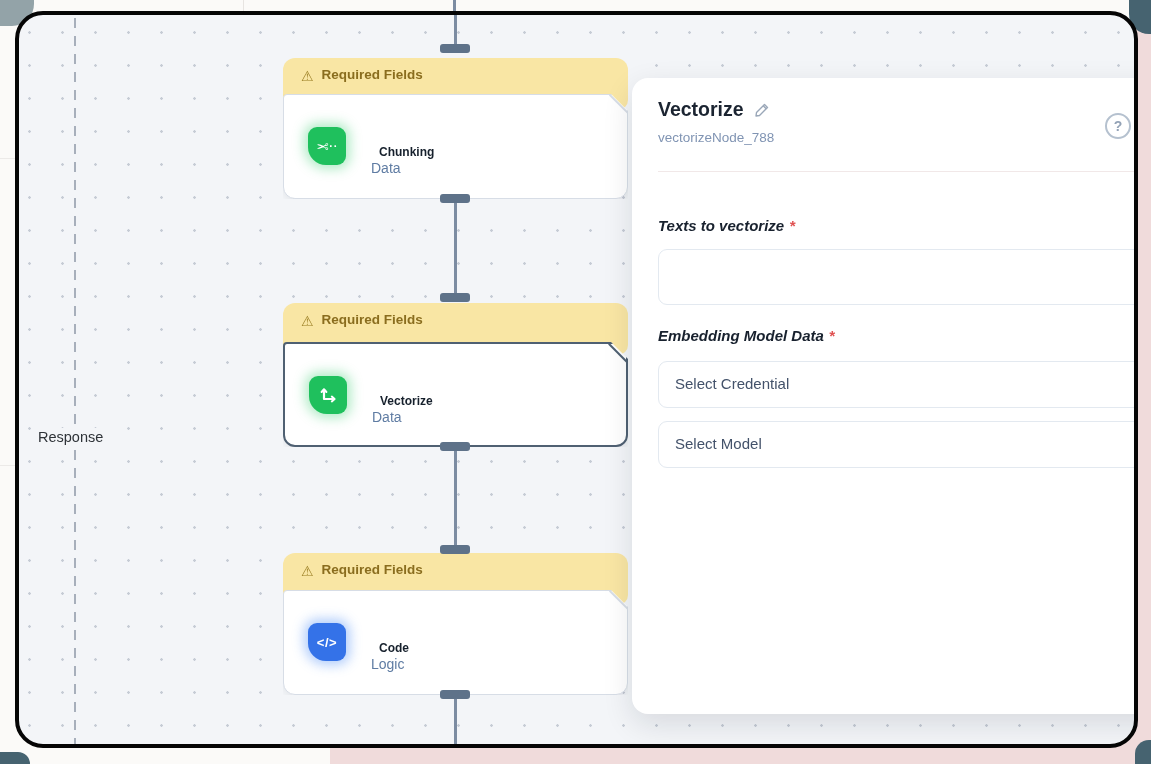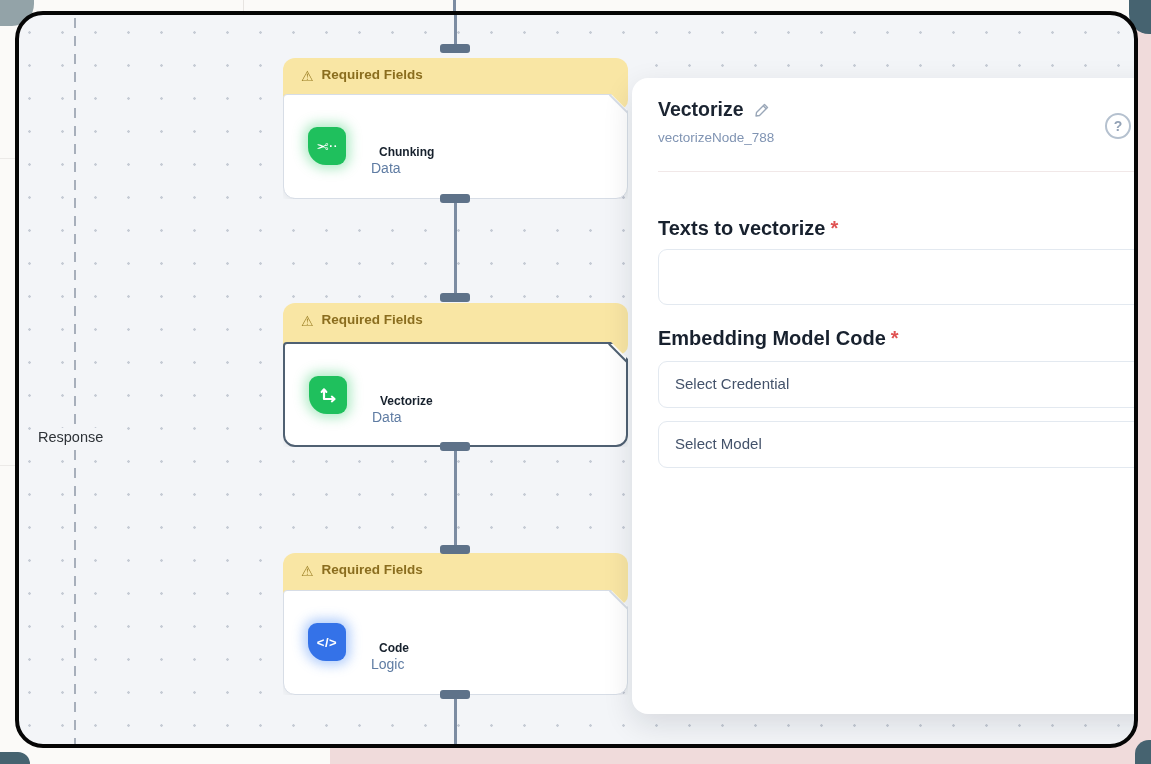--- a/index.html
+++ b/index.html
@@ -100,21 +100,21 @@
   .panel-title-row { position: absolute; left: 26px; top: 20px; display: flex; align-items: center; gap: 9px; }
   .panel-title { font-size: 19.5px; font-weight: 700; color: #1b2431; }
   .pencil-btn { width: 18px; height: 18px; cursor: pointer; display: flex; }
   .panel-subtitle { position: absolute; left: 26px; top: 52px; font-size: 13.5px; color: #8094b3; }
   .help-btn {
     position: absolute; left: 473px; top: 35px; width: 26px; height: 26px;
     border: 2px solid #b5c1cf; border-radius: 50%; color: #93a2b6;
     font-size: 14px; font-weight: 700; display: flex; align-items: center; justify-content: center;
   }
   .panel-divider { position: absolute; left: 26px; top: 93px; right: 0; height: 1px; background: #f1e8e8; }
-  .field-label { position: absolute; left: 26px; font-size: 20px; font-weight: 600; color: #18212e; }
+  .field-label { position: absolute; left: 26px; font-size: 15px; font-weight: 600; color: #18212e; font-style: italic; }
   .req-mark { color: #e05252; margin-left: 5px; font-weight: 700; }
   .label-1 { top: 139px; }
   .label-2 { top: 249px; }
   .text-input {
     position: absolute; left: 26px; top: 171px; right: -3px; height: 56px;
     border: 1.5px solid #e3e9f0; border-radius: 9px; background: #fff;
     font-size: 15px; color: #3f4e63; padding: 0 16px;
     font-family: "Liberation Sans", "DejaVu Sans", sans-serif; outline: none;
   }
   .select-box {
@@ -211,20 +211,20 @@
       <div class="panel-subtitle">vectorizeNode_788</div>
       <div class="help-btn">?</div>
       <div class="panel-divider"></div>
 
       <div class="field-label label-1">
         <span>Texts to vectorize</span><span class="req-mark">*</span>
       </div>
       <input class="text-input" type="text" value="" style="">
 
       <div class="field-label label-2">
-        <span>Embedding Model Code</span><span class="req-mark">*</span>
+        <span>Embedding Model Data</span><span class="req-mark">*</span>
       </div>
       <div class="select-box select-1">Select Credential</div>
       <div class="select-box select-2">Select Model</div>
     </div>
 
   </div>
 </div>
 
 </body></html>

